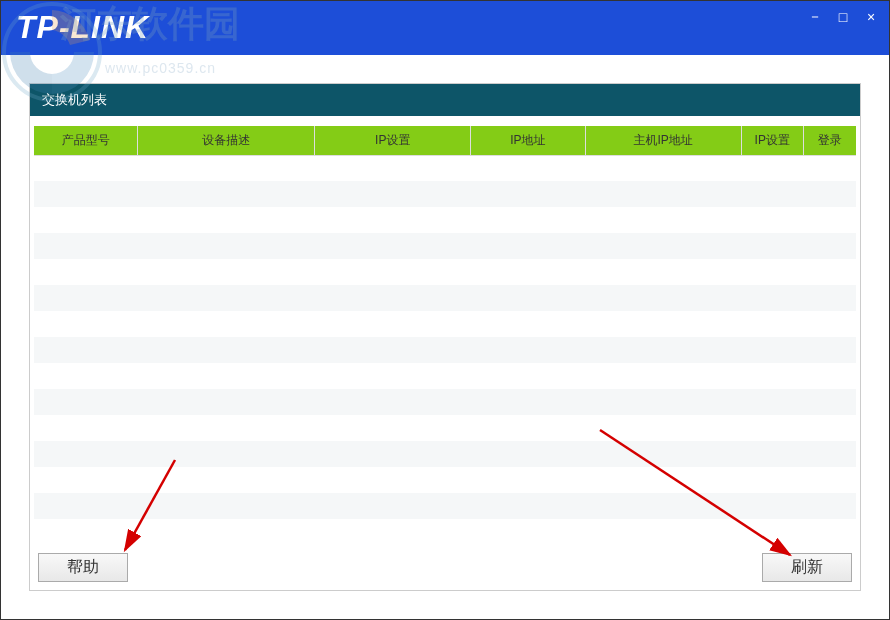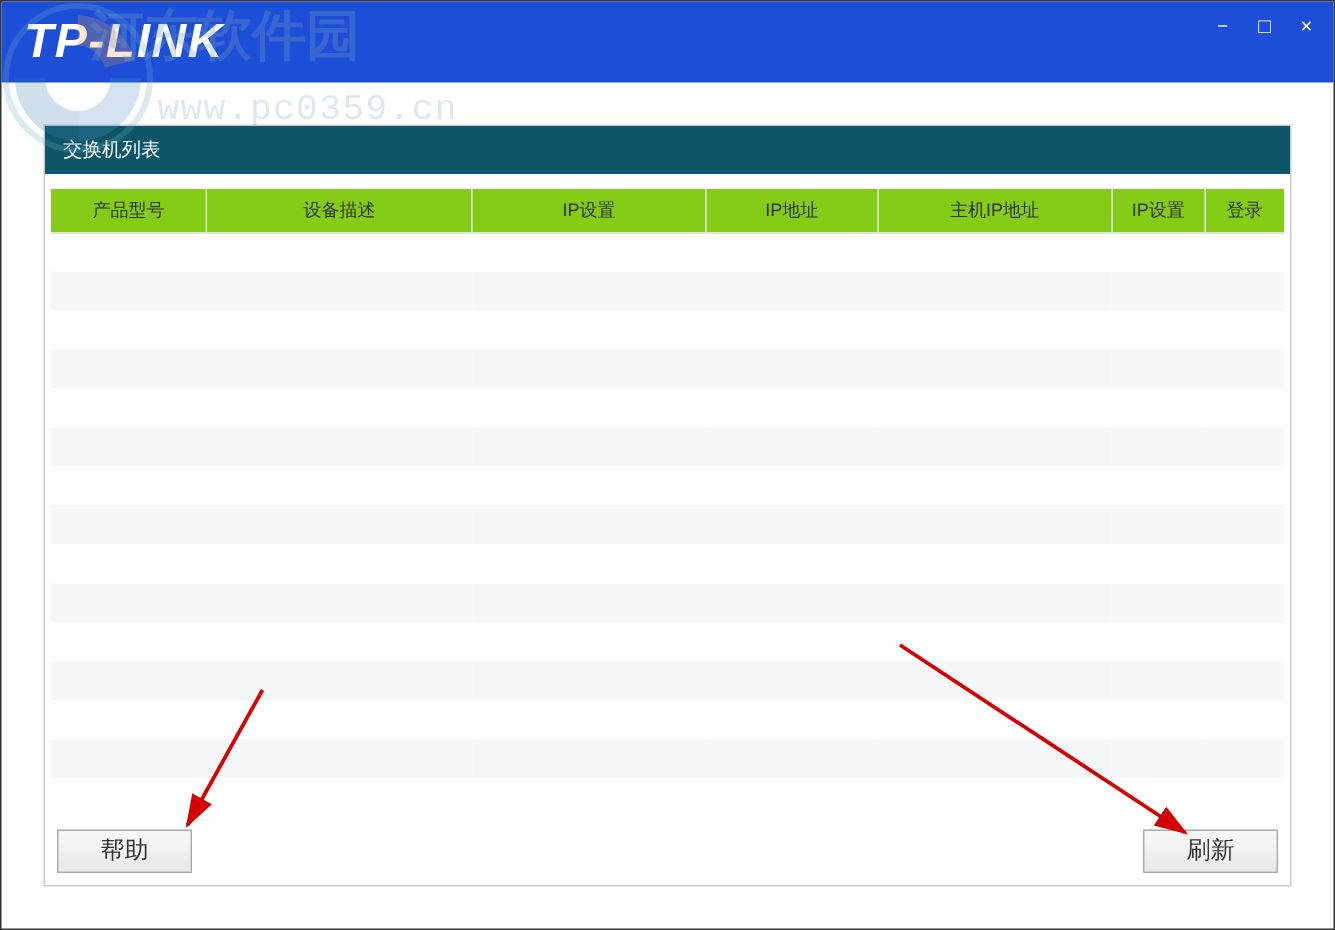--- a/index.html
+++ b/index.html
@@ -153,23 +153,23 @@
       color: rgba(120, 160, 190, 0.3);
       font-family: Liberation Serif, serif;
       font-weight: bold;
       z-index: 10;
       pointer-events: none;
     }
     .watermark-url {
       position: absolute;
       left: 105px;
       top: 60px;
-      font-size: 24px;
+      font-size: 14px;
       color: rgba(120, 160, 190, 0.25);
-      font-family: Liberation Mono, monospace;
+      font-family: Liberation Sans, sans-serif;
       z-index: 10;
       pointer-events: none;
       letter-spacing: 1px;
     }
     .arrow {
       position: absolute;
       pointer-events: none;
       z-index: 20;
     }
     .arrow svg {

